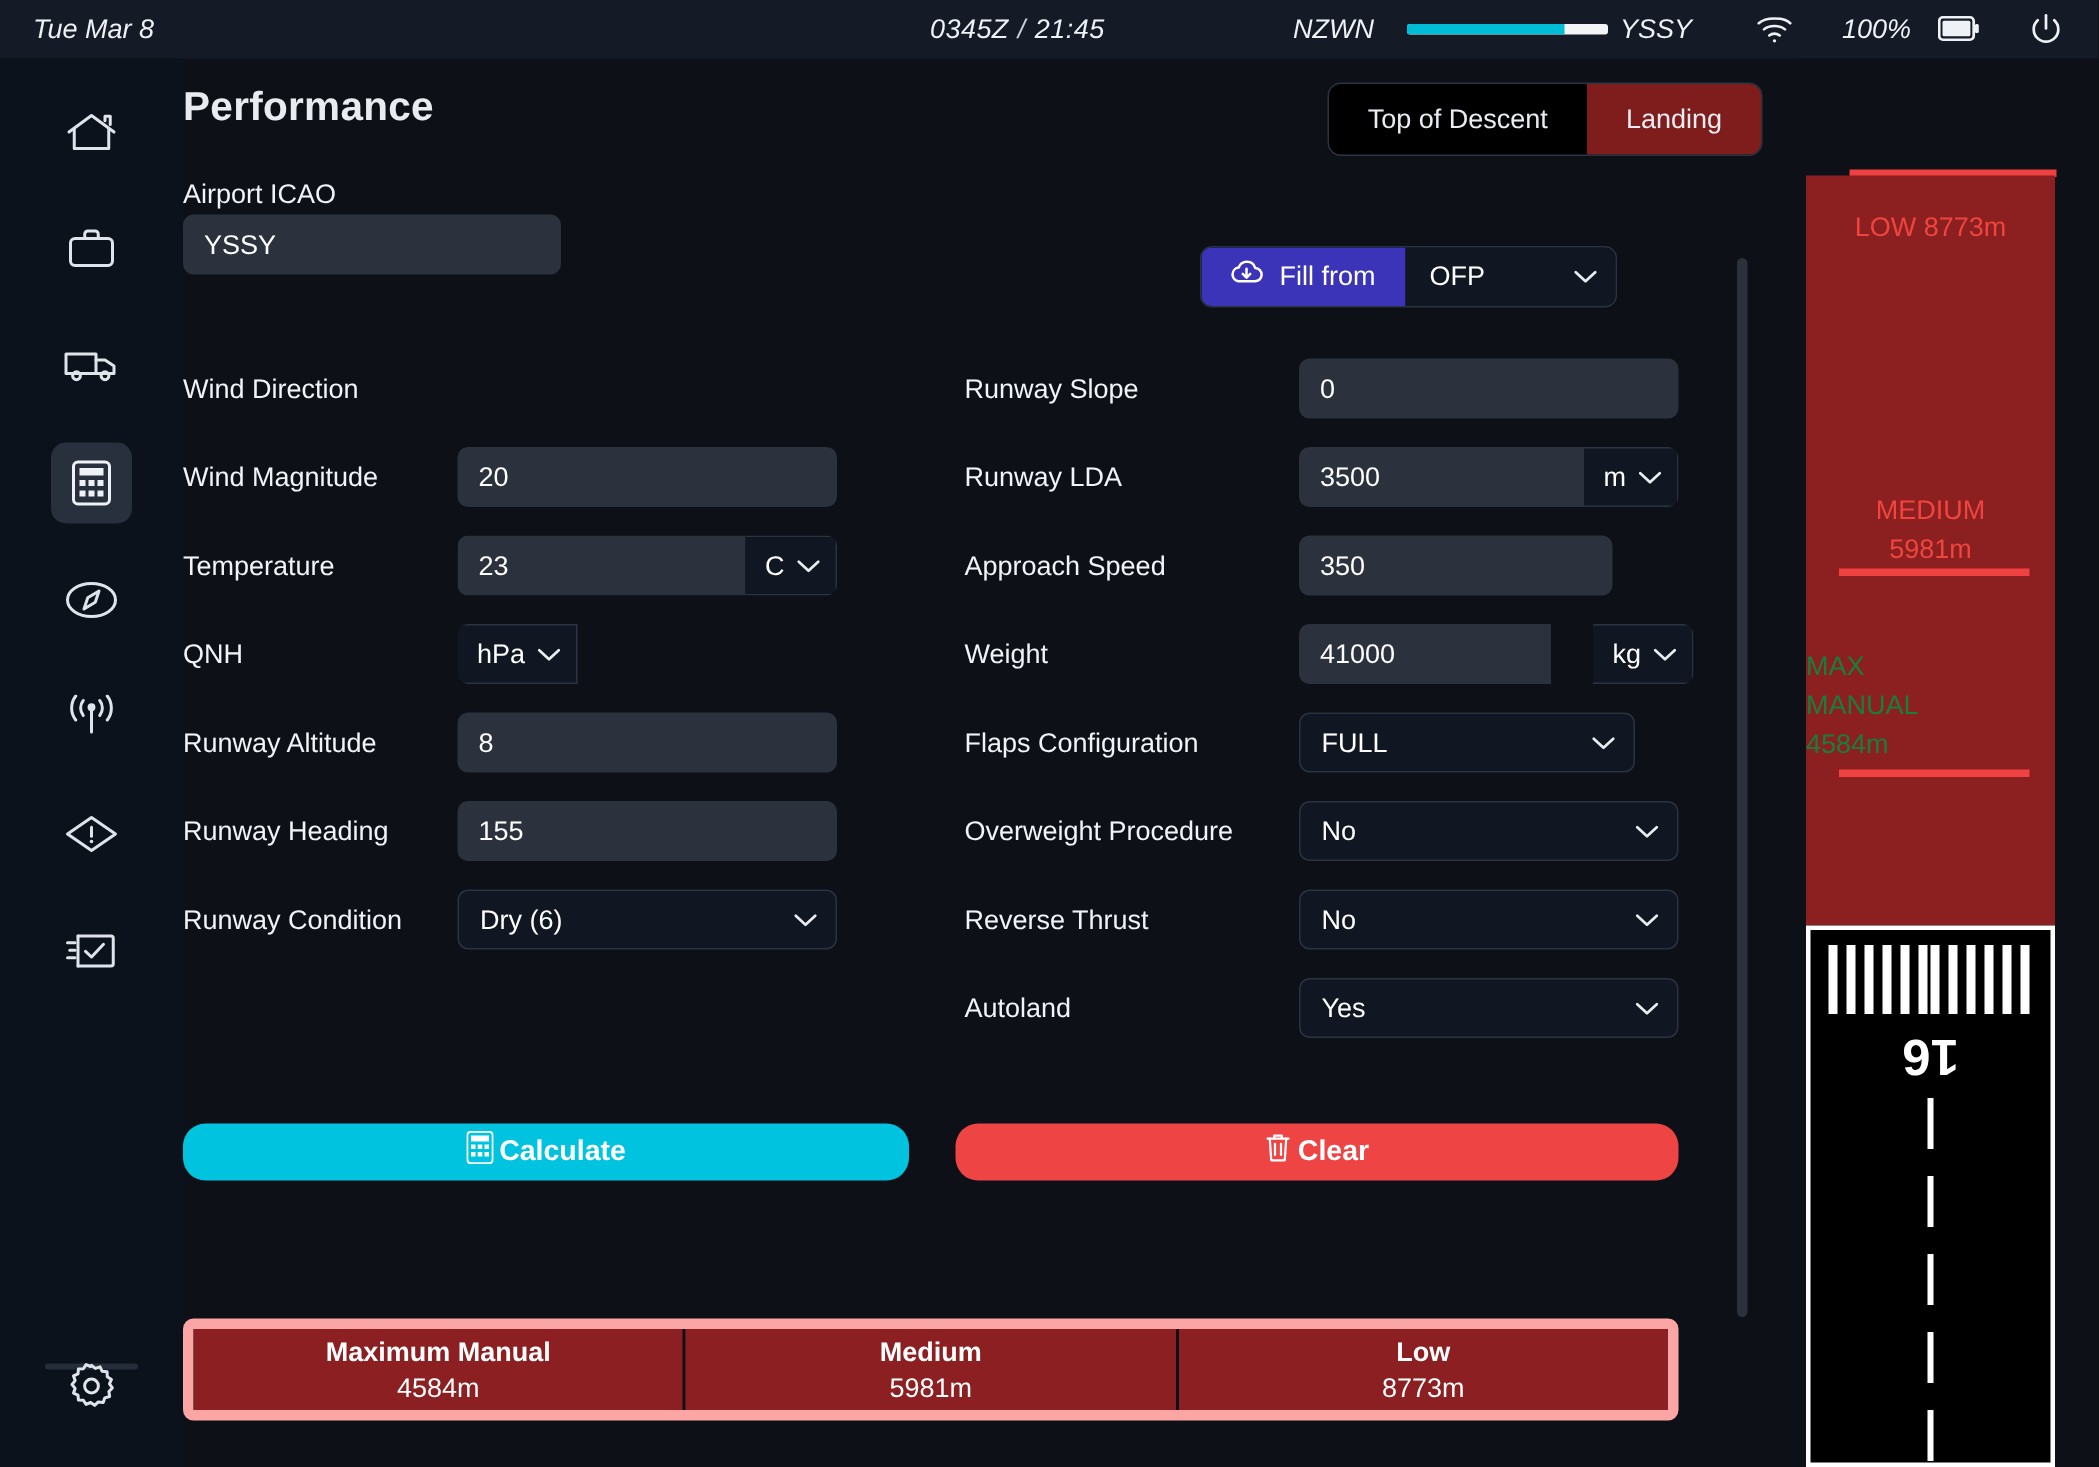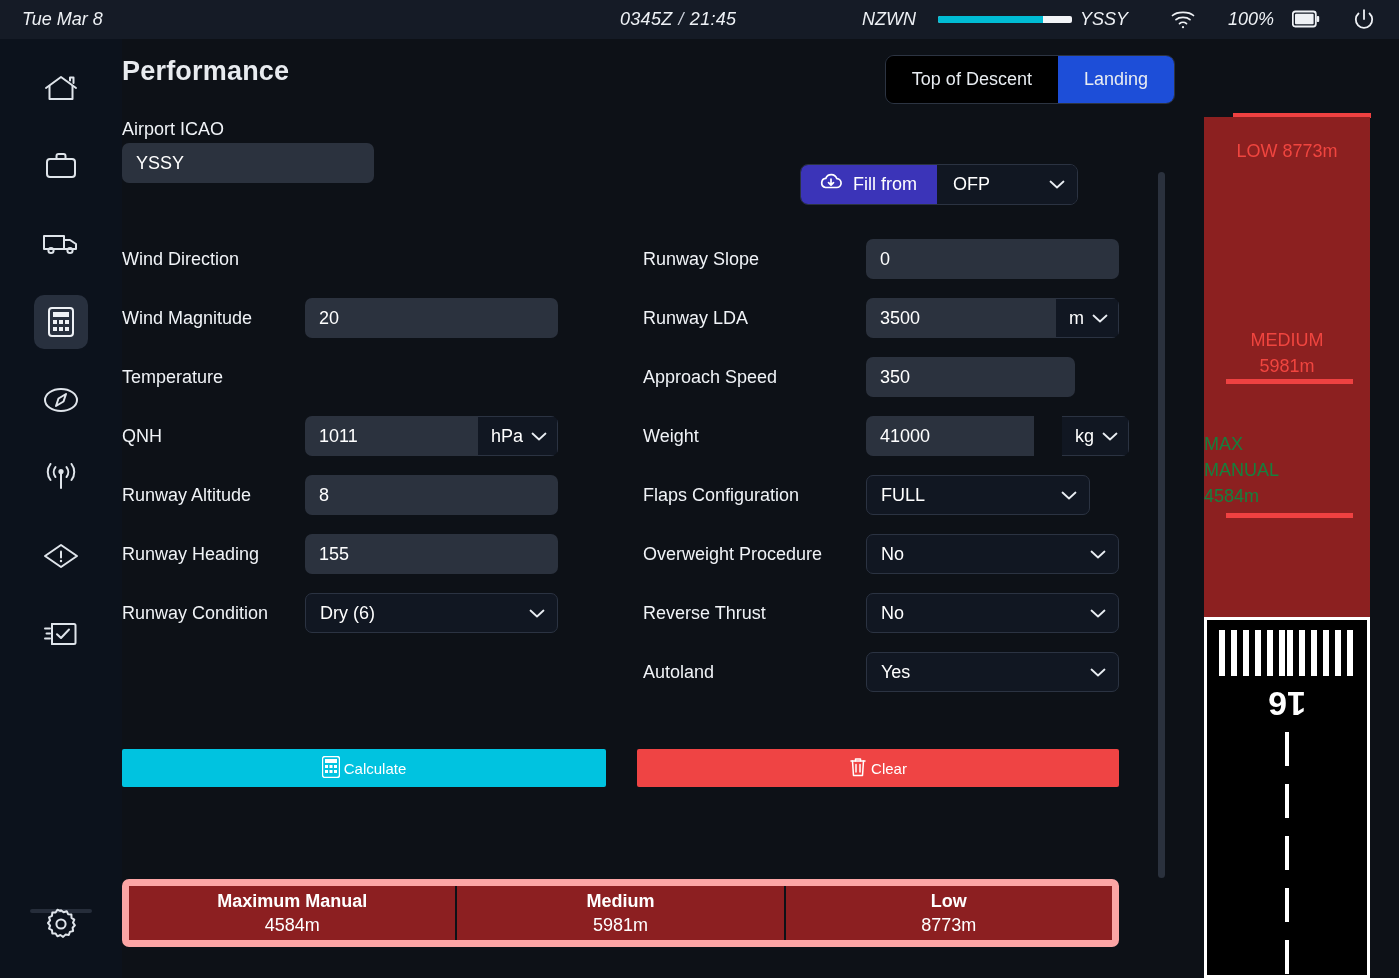--- a/index.html
+++ b/index.html
@@ -62,21 +62,21 @@
 
   .tabs {
     position: absolute; right: 20px; top: 16px;
     display: flex; border: 1px solid #2c3442; border-radius: 9px; overflow: hidden;
     background: #111722;
   }
   .tab {
     padding: 13px 26px; font-size: 18px; color: #e9edf2;
     background: #000000;
   }
-  .tab.active { background: #1d4ed8; }
+  .tab.active { background: #7f1d1d; }
 
   .field-label { font-size: 18px; color: #f0f3f7; }
 
   .input-box {
     background: #2b323e; border-radius: 7px; height: 40px;
     display: flex; align-items: center; padding: 0 14px;
     font-size: 18px; color: #fff;
   }
   .select-box {
     background: #111722; border: 1px solid #2b3342; border-radius: 7px; height: 40px;
@@ -116,23 +116,23 @@
     padding: 0 14px; font-size: 18px; color: #fff;
   }
   .combo .unit {
     background: #111722; border: 1px solid #2b3342; border-left: none;
     display: flex; align-items: center; justify-content: space-between;
     padding: 0 10px 0 13px; font-size: 18px; color: #fff;
   }
 
   
   .act-btn {
-    position: absolute; height: 38px; border-radius: 2px;
+    position: absolute; height: 38px; border-radius: 15px;
     display: flex; align-items: center; justify-content: center; gap: 2px;
-    font-size: 15px; color: #fff; font-weight: normal;
+    font-size: 19px; color: #fff; font-weight: bold;
   }
   .btn-calc { left: 0; top: 710px; width: 484px; background: #00c3e0; }
   .btn-clear { left: 515px; top: 710px; width: 482px; background: #ef4444; }
 
   
   .results {
     position: absolute; left: 0; top: 840px; width: 997px; height: 68px;
     display: flex; border-radius: 7px; overflow: hidden;
     border: 7px solid #fca5a5;
   }
@@ -372,25 +372,33 @@
     <div class="form-col" id="left-col" style="left: 0px; top: 200px; width: 436px;">
         <div class="row" style="top: 0px; width: 436px;">
           <div class="field-label lbl">Wind Direction</div>
         </div>
         <div class="row" style="top: 59px; width: 436px;">
           <div class="field-label lbl">Wind Magnitude</div>
           <div class="ctrl input-box" style="left: 183px; width: 253px;">20</div>
         </div>
         <div class="row" style="top: 118px; width: 436px;">
           <div class="field-label lbl">Temperature</div>
+          <div class="ctrl combo" style="left: 183px; width: 253px;">
+            <div class="val">23</div>
+            <div class="unit">
+              <span>C</span>
+              <svg class="chev" viewBox="0 0 16 9" fill="none" stroke="#e9edf2" stroke-width="1.8" stroke-linecap="round" stroke-linejoin="round">
+                <path d="M1.5 1.5 L8 7.5 L14.5 1.5"></path>
+              </svg>
+            </div>
+          </div>
         </div>
         <div class="row" style="top: 177px; width: 436px;">
           <div class="field-label lbl">QNH</div>
           <div class="ctrl combo" style="left: 183px; width: 253px;">
-            <div class="val">1011</div>
             <div class="unit">
               <span>hPa</span>
               <svg class="chev" viewBox="0 0 16 9" fill="none" stroke="#e9edf2" stroke-width="1.8" stroke-linecap="round" stroke-linejoin="round">
                 <path d="M1.5 1.5 L8 7.5 L14.5 1.5"></path>
               </svg>
             </div>
           </div>
         </div>
         <div class="row" style="top: 236px; width: 436px;">
           <div class="field-label lbl">Runway Altitude</div>

